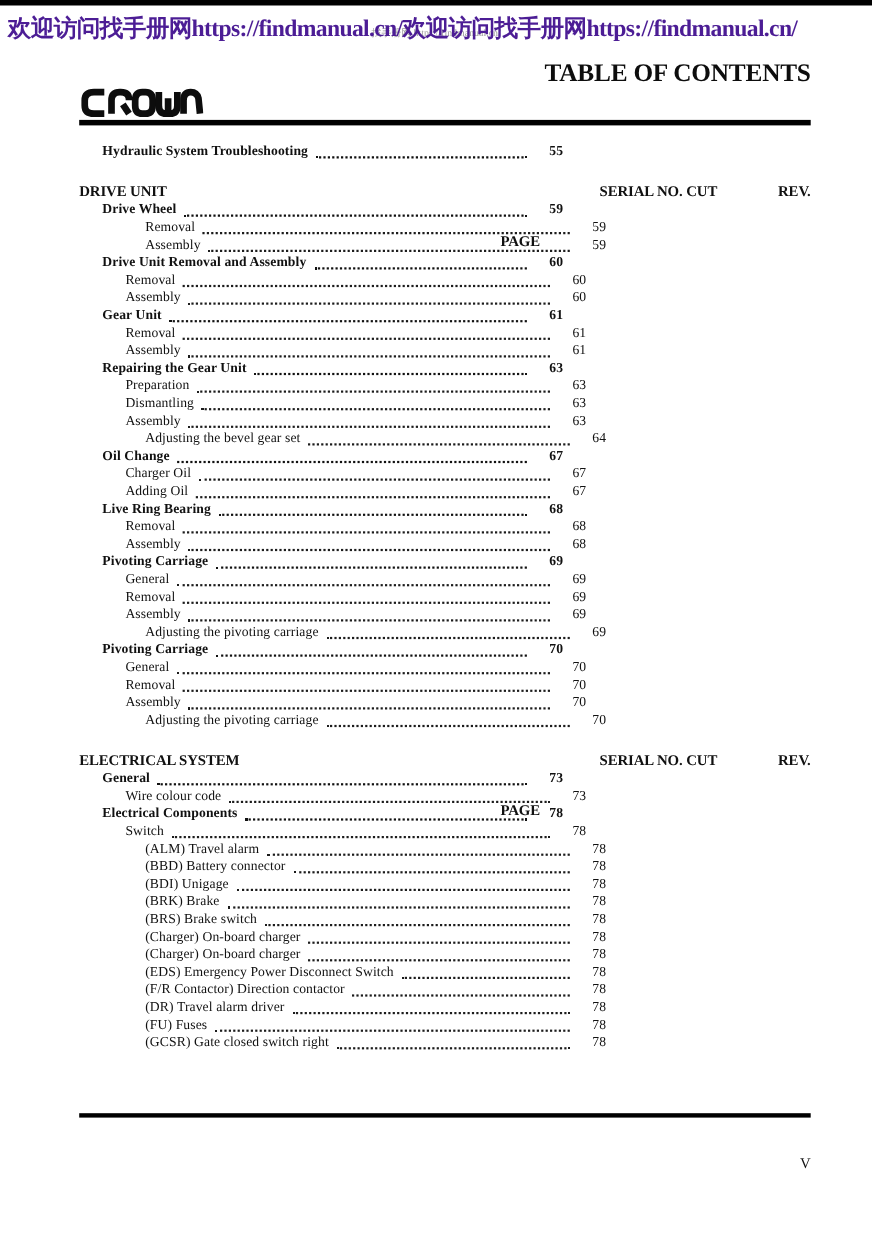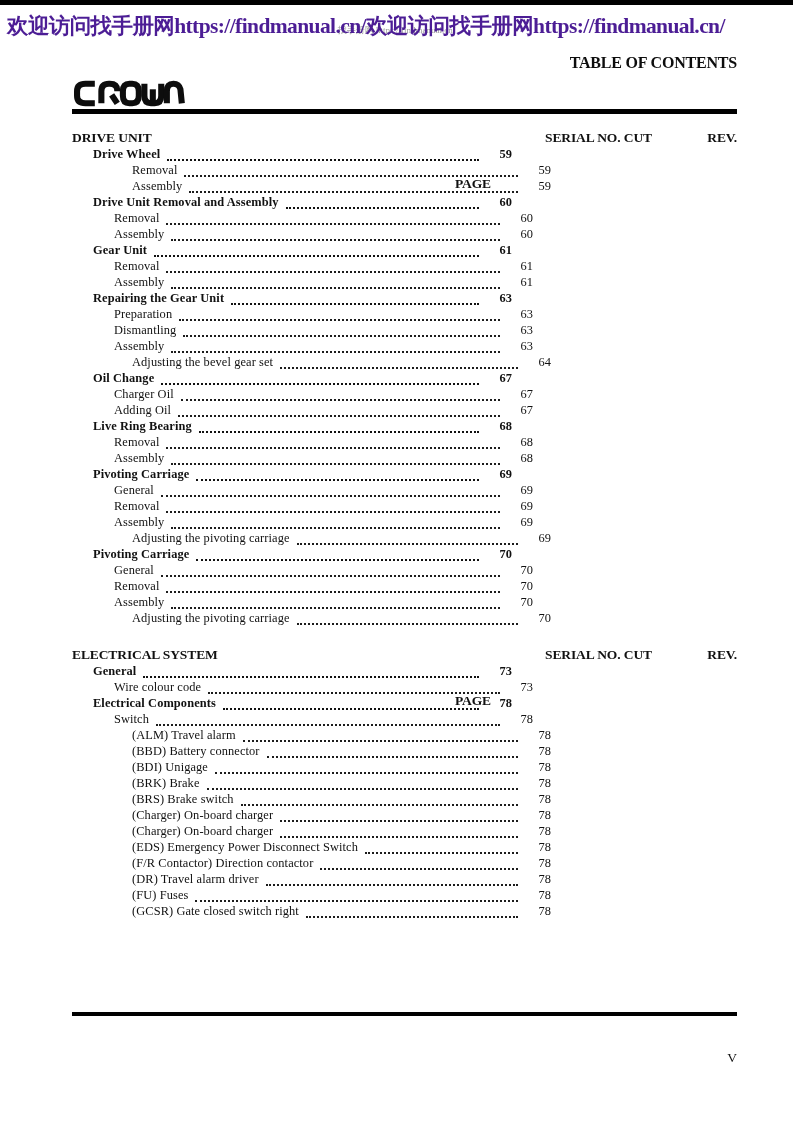--- a/index.html
+++ b/index.html
@@ -18,21 +18,21 @@
   .watermark {
     position:absolute; top:24px; left:50%; transform:translateX(-50%);
     font-size:9px; color:#9a9a9a; z-index:1; white-space:nowrap;
   }
 
   .crown-logo { position:absolute; left:72px; top:79px; width:113px; height:29px; }
   .sr { position:absolute; width:1px; height:1px; overflow:hidden; clip:rect(0 0 0 0); }
 
   .page-title {
     position:absolute; top:54px; right:56px;
-    font-size:16px; font-weight:bold; letter-spacing:-0.2px; color:#0d0d0d;text-align:right;
+    font-size:23px; font-weight:bold; letter-spacing:-0.2px; color:#0d0d0d;text-align:right;
   }
   .head-rule { position:absolute; left:72px; top:109px; width:665px; height:4.5px; background:#000; }
 
   .toc { position:absolute; left:72px; top:129px; width:665px; }
   .toc-section { position:relative; }
   .toc-section + .toc-section { margin-top:20px; }
 
   .section-head {
     position:relative; height:17px; line-height:17px; width:665px;
     font-size:13.5px; font-weight:bold; letter-spacing:-0.1px;
@@ -76,20 +76,30 @@
     <path d="M 77,5 V 18 Q 77,26 84,26 H 88 Q 95,26 95,18 V 5"></path>
     <path d="M 86,26 V 11"></path>
     <path d="M 101,26 V 13 Q 101,5 108,5 Q 114,5 115.5,11 L 117,26"></path>
   </svg>
   <span class="sr">CROWN</span>
 
   <div class="page-title">TABLE OF CONTENTS</div>
   <div class="head-rule"></div>
 
   <div class="toc">
+  <div class="toc-section">
+
+    <div class="section-entries">
+  <div class="toc-row lvl1 bold">
+    <span class="label">Hydraulic System Troubleshooting</span>
+    <span class="leader"></span>
+    <span class="page-num">55</span>
+  </div>
+</div>
+  </div>
 
   <div class="toc-section">
     <div class="section-head">
       <span class="section-title">DRIVE UNIT</span>
       <span class="col-page">PAGE</span>
       <span class="col-serial">SERIAL NO. CUT</span>
       <span class="col-rev">REV.</span>
     </div>
     <div class="section-entries">
   <div class="toc-row lvl1 bold">

